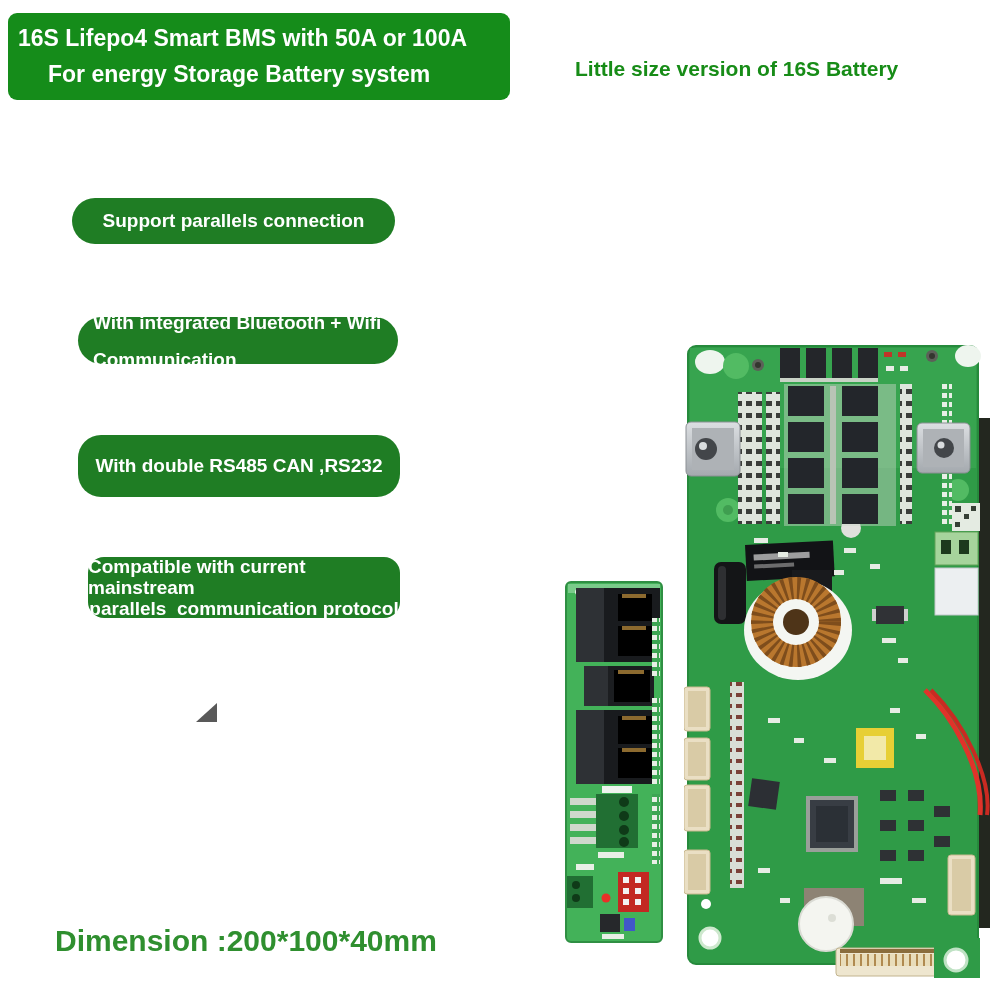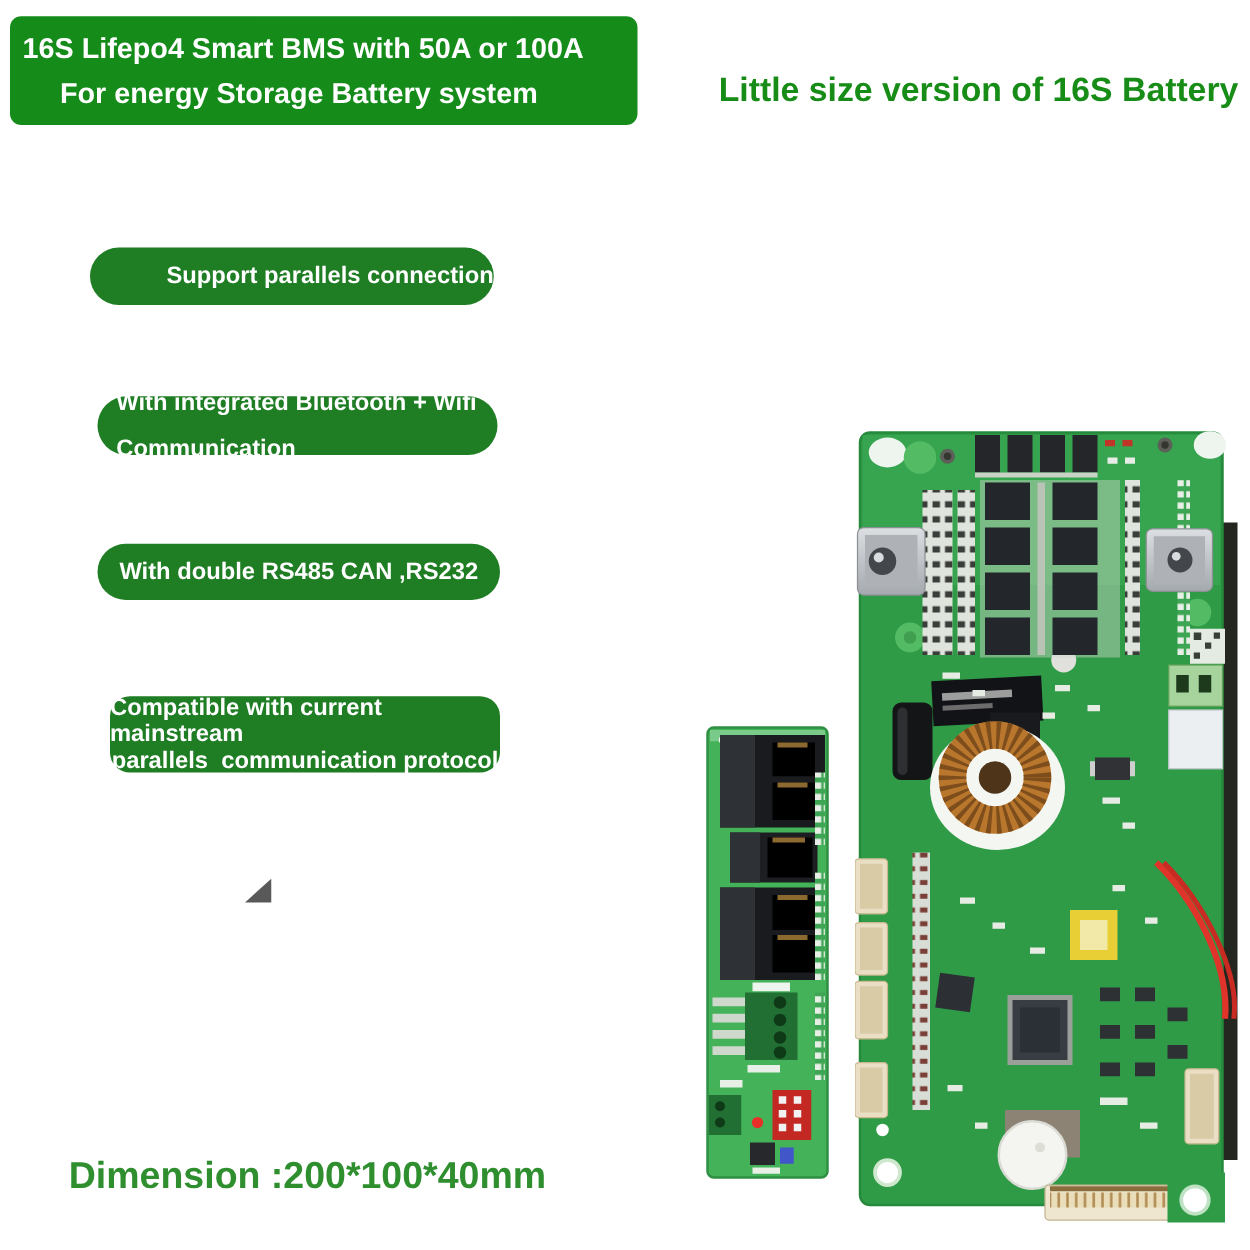--- a/index.html
+++ b/index.html
@@ -11,31 +11,31 @@
   .banner{
     position:absolute;left:8px;top:13px;width:502px;height:87px;
     background:#158c1a;border-radius:9px;color:#ffffff;
     display:flex;flex-direction:column;justify-content:space-evenly;
     padding:4px 10px;box-sizing:border-box;
   }
   .banner .l1{font-size:23px;font-weight:700;white-space:pre;}
   .banner .l2{font-size:23px;font-weight:700;white-space:pre;padding-left:30px;}
   
   .side-note{
-    position:absolute;left:575px;top:57px;font-size:27px;font-weight:700;color:#178c17;white-space:pre;
+    position:absolute;left:575px;top:57px;font-size:21px;font-weight:700;color:#178c17;white-space:pre;
   }
   
   .badge{
     position:absolute;background:#1f7d24;color:#ffffff;font-weight:700;
     display:flex;flex-direction:column;justify-content:center;box-sizing:border-box;
   }
   .badge span{white-space:pre-wrap;}
-  .badge.b1{left:72px;top:198px;width:323px;height:46px;border-radius:24px;font-size:19px;align-items:flex-end;}
+  .badge.b1{left:72px;top:198px;width:323px;height:46px;border-radius:24px;font-size:19px;align-items:center;}
   .badge.b2{left:78px;top:317px;width:320px;height:47px;border-radius:24px;font-size:19px;align-items:flex-start;padding-left:15px;line-height:21px;gap:16px;}
-  .badge.b3{left:78px;top:435px;width:322px;height:45px;border-radius:23px;font-size:19px;align-items:center;}
+  .badge.b3{left:78px;top:435px;width:322px;height:62px;border-radius:23px;font-size:19px;align-items:center;}
   .badge.b4{left:88px;top:557px;width:312px;height:61px;border-radius:16px;font-size:19px;align-items:center;line-height:21px;}
   
   .dimension{
     position:absolute;left:55px;top:924px;font-size:30px;font-weight:700;color:#2f8f2f;white-space:pre;
   }
   
   .tri{
     position:absolute;left:196px;top:703px;width:0;height:0;
     border-left:21px solid transparent;border-bottom:19px solid #474747;opacity:.9;
   }

